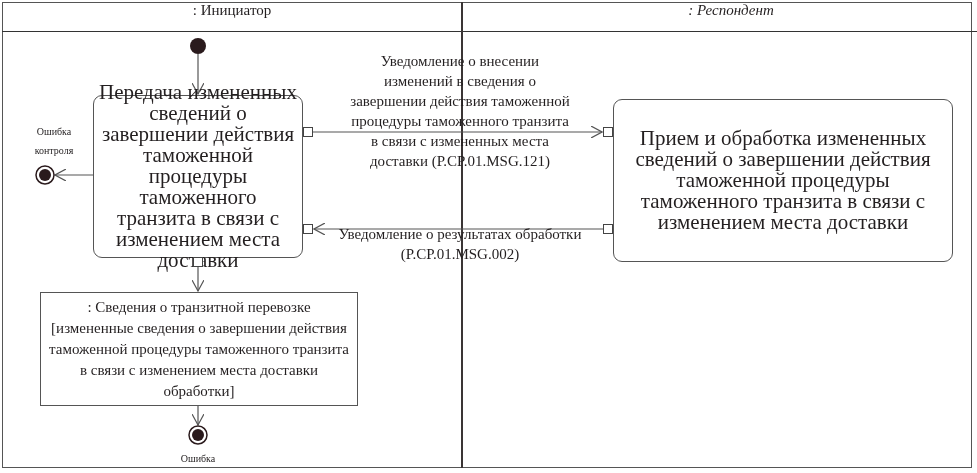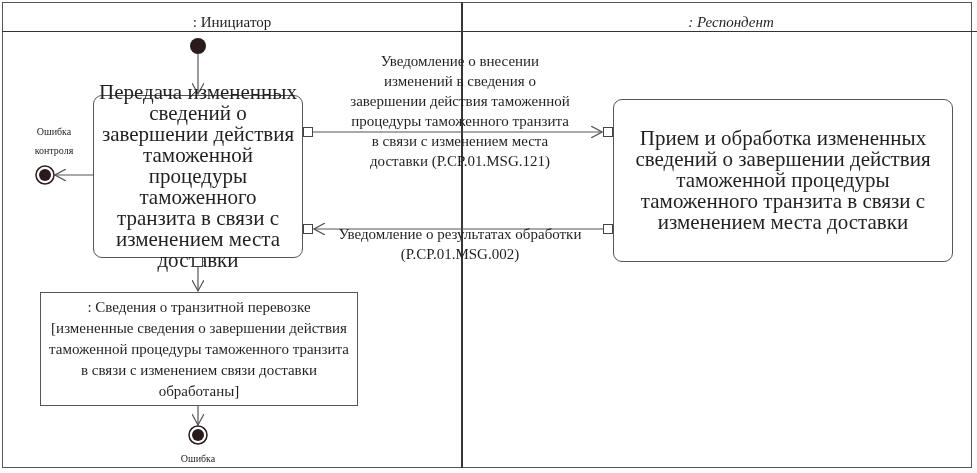--- a/index.html
+++ b/index.html
@@ -1,21 +1,21 @@
 <!DOCTYPE html>
 <html><head>
 <meta charset="utf-8">
 <style>
   html, body { margin: 0; padding: 0; background: #ffffff; }
   body { width: 977px; height: 473px; position: relative; overflow: hidden;
          font-family: "Liberation Serif", "DejaVu Serif", serif; color: #231f20; }
   .frame { position: absolute; left: 2px; top: 2px; width: 970px; height: 466px;
            border: 1px solid #555; box-sizing: border-box; }
   .lane-header { position: absolute; top: 2px; height: 30px; border-bottom: 1px solid #333;
-                 box-sizing: border-box; display: flex; align-items: flex-end; justify-content: center;
+                 box-sizing: border-box; display: flex; align-items: flex-start; justify-content: center;
                  font-size: 15px; }
   .lane-divider { position: absolute; left: 461px; top: 2px; width: 2px; height: 466px; background: #3a3535; }
   .action { position: absolute; border: 1px solid #555; border-radius: 9px; background: #fff;
             box-sizing: border-box; display: flex; align-items: center; justify-content: center;
             text-align: center; font-size: 21px; line-height: 21px; }
   .object { position: absolute; border: 1px solid #555; background: #fff; box-sizing: border-box;
             display: flex; align-items: center; justify-content: center; text-align: center;
             font-size: 15px; line-height: 21px; }
   .pin { position: absolute; width: 10px; height: 10px; border: 1px solid #444; background: #fff; box-sizing: border-box; }
   .label { position: absolute; text-align: center; font-size: 15px; line-height: 20px; white-space: pre-line; }
@@ -78,24 +78,24 @@
 <div class="pin" style="left:303px; top:127px;"></div>
 <div class="pin" style="left:303px; top:224px;"></div>
 <div class="pin" style="left:193px; top:257px;"></div>
 <div class="pin" style="left:603px; top:127px;"></div>
 <div class="pin" style="left:603px; top:224px;"></div>
 
 <div class="label" style="left:315px; top:51px; width:290px;">Уведомление о внесении
 изменений в сведения о
 завершении действия таможенной
 процедуры таможенного транзита
-в связи с изменением места
+в связи с измененных места
 доставки (P.CP.01.MSG.121)</div>
 <div class="label" style="left:318px; top:224px; width:284px;">Уведомление о результатах обработки
 (P.CP.01.MSG.002)</div>
 
 <div class="node-label" style="left:22px; top:122px; width:64px;">Ошибка контроля</div>
 
 <div class="object" style="left:40px; top:292px; width:318px; height:114px;">
-  <span style="padding:0 6px;">: Сведения о транзитной перевозке [измененные сведения о завершении действия таможенной процедуры таможенного транзита в связи с изменением связи доставки обработаны]</span>
+  <span style="padding:0 6px;">: Сведения о транзитной перевозке [измененные сведения о завершении действия таможенной процедуры таможенного транзита в связи с изменением места доставки обработки]</span>
 </div>
 
 <div class="node-label" style="left:160px; top:449px; width:76px;">Ошибка</div>
 
 </body></html>

